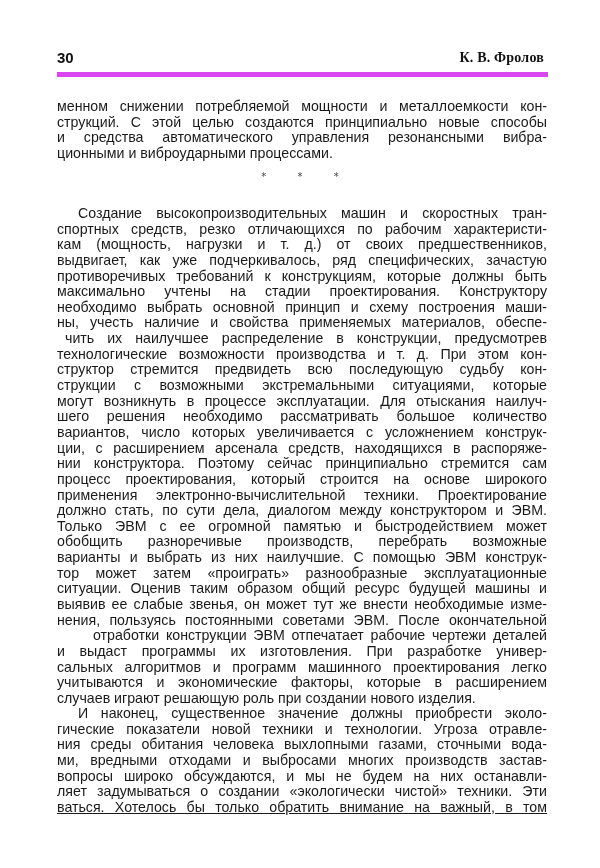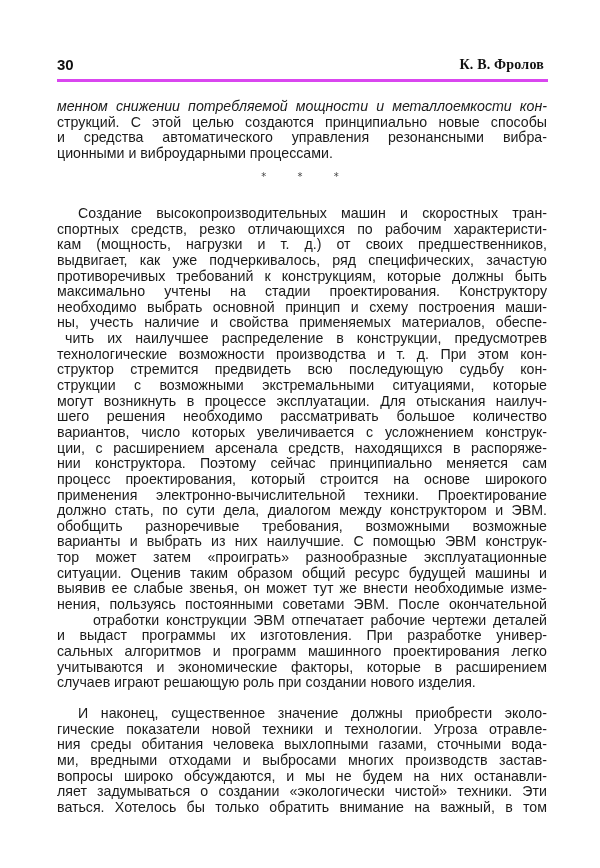--- a/index.html
+++ b/index.html
@@ -10,24 +10,24 @@
   body {
     width: 600px;
     height: 868px;
     position: relative;
     overflow: hidden;
     color: #1a1a1a;
   }
   .page-header {
     position: absolute;
     left: 57px;
-    top: 54px;
+    top: 47px;
     width: 491px;
     height: 25px;
-    border-bottom: 3px solid #d946ef;
+    border-bottom: 5px solid #d946ef;
   }
   .page-number {
     position: absolute;
     left: 0;
     top: 2px;
     font-family: "Liberation Sans", sans-serif;
     font-weight: bold;
     font-size: 15px;
     color: #111;
   }
@@ -83,21 +83,21 @@
 </style>
 </head>
 <body>
 
 <div class="page-header">
   <span class="page-number">30</span>
   <span class="running-head">К. В. Фролов</span>
 </div>
 
 <div class="text-block" id="p1">
-  <span class="line" style="white-space: normal; font-style: italic;">менном снижении потребляемой мощности и металлоемкости кон-</span>
+  <span class="line" style="white-space: normal;">менном снижении потребляемой мощности и металлоемкости кон-</span>
   <span class="line" style="white-space: normal;">струкций. С этой целью создаются принципиально новые способы</span>
   <span class="line" style="white-space: normal;">и средства автоматического управления резонансными вибра-</span>
   <span class="line last">ционными и виброударными процессами.</span>
 </div>
 
 <div class="separator">* * *</div>
 
 <div class="text-block" id="p2">
   <span class="line indent" style="white-space: normal;">Создание высокопроизводительных машин и скоростных тран-</span>
   <span class="line" style="white-space: normal;">спортных средств, резко отличающихся по рабочим характеристи-</span>
@@ -108,38 +108,39 @@
   <span class="line" style="white-space: normal;">необходимо выбрать основной принцип и схему построения маши-</span>
   <span class="line" style="white-space: normal;">ны, учесть наличие и свойства применяемых материалов, обеспе-</span>
   <span class="line" style="white-space: normal; margin-left: 8px;">чить их наилучшее распределение в конструкции, предусмотрев</span>
   <span class="line" style="white-space: normal;">технологические возможности производства и т. д. При этом кон-</span>
   <span class="line" style="white-space: normal;">структор стремится предвидеть всю последующую судьбу кон-</span>
   <span class="line" style="white-space: normal;">струкции с возможными экстремальными ситуациями, которые</span>
   <span class="line" style="white-space: normal;">могут возникнуть в процессе эксплуатации. Для отыскания наилуч-</span>
   <span class="line" style="white-space: normal;">шего решения необходимо рассматривать большое количество</span>
   <span class="line" style="white-space: normal;">вариантов, число которых увеличивается с усложнением конструк-</span>
   <span class="line" style="white-space: normal;">ции, с расширением арсенала средств, находящихся в распоряже-</span>
-  <span class="line" style="white-space: normal;">нии конструктора. Поэтому сейчас принципиально меняется сам</span>
+  <span class="line" style="white-space: normal;">нии конструктора. Поэтому сейчас принципиально стремится сам</span>
   <span class="line" style="white-space: normal;">процесс проектирования, который строится на основе широкого</span>
   <span class="line" style="white-space: normal;">применения электронно-вычислительной техники. Проектирование</span>
   <span class="line" style="white-space: normal;">должно стать, по сути дела, диалогом между конструктором и ЭВМ.</span>
-  <span class="line" style="white-space: normal;">обобщить разноречивые требования, возможными возможные</span>
+  <span class="line" style="white-space: normal;">Только ЭВМ с ее огромной памятью и быстродействием может</span>
+  <span class="line" style="white-space: normal;">обобщить разноречивые производств, перебрать возможные</span>
   <span class="line" style="white-space: normal;">варианты и выбрать из них наилучшие. С помощью ЭВМ конструк-</span>
   <span class="line" style="white-space: normal;">тор может затем «проиграть» разнообразные эксплуатационные</span>
   <span class="line" style="white-space: normal;">ситуации. Оценив таким образом общий ресурс будущей машины и</span>
   <span class="line" style="white-space: normal;">выявив ее слабые звенья, он может тут же внести необходимые изме-</span>
   <span class="line" style="white-space: normal;">нения, пользуясь постоянными советами ЭВМ. После окончательной</span>
   <span class="line" style="white-space: normal; margin-left: 36px;">отработки конструкции ЭВМ отпечатает рабочие чертежи деталей</span>
   <span class="line" style="white-space: normal;">и выдаст программы их изготовления. При разработке универ-</span>
   <span class="line" style="white-space: normal;">сальных алгоритмов и программ машинного проектирования легко</span>
   <span class="line" style="white-space: normal;">учитываются и экономические факторы, которые в расширением</span>
   <span class="line last">случаев играют решающую роль при создании нового изделия.</span>
 </div>
 
 <div class="text-block" id="p3">
   <span class="line indent" style="white-space: normal;">И наконец, существенное значение должны приобрести эколо-</span>
   <span class="line" style="white-space: normal;">гические показатели новой техники и технологии. Угроза отравле-</span>
   <span class="line" style="white-space: normal;">ния среды обитания человека выхлопными газами, сточными вода-</span>
   <span class="line" style="white-space: normal;">ми, вредными отходами и выбросами многих производств застав-</span>
   <span class="line" style="white-space: normal;">вопросы широко обсуждаются, и мы не будем на них останавли-</span>
   <span class="line" style="white-space: normal;">ляет задумываться о создании «экологически чистой» техники. Эти</span>
-  <span class="line" style="white-space: normal;">ваться. Хотелось бы только обратить внимание на важный, в том</span>
+  <span class="line" style="white-space: normal; text-decoration: underline;">ваться. Хотелось бы только обратить внимание на важный, в том</span>
 </div>
 
 </body></html>

